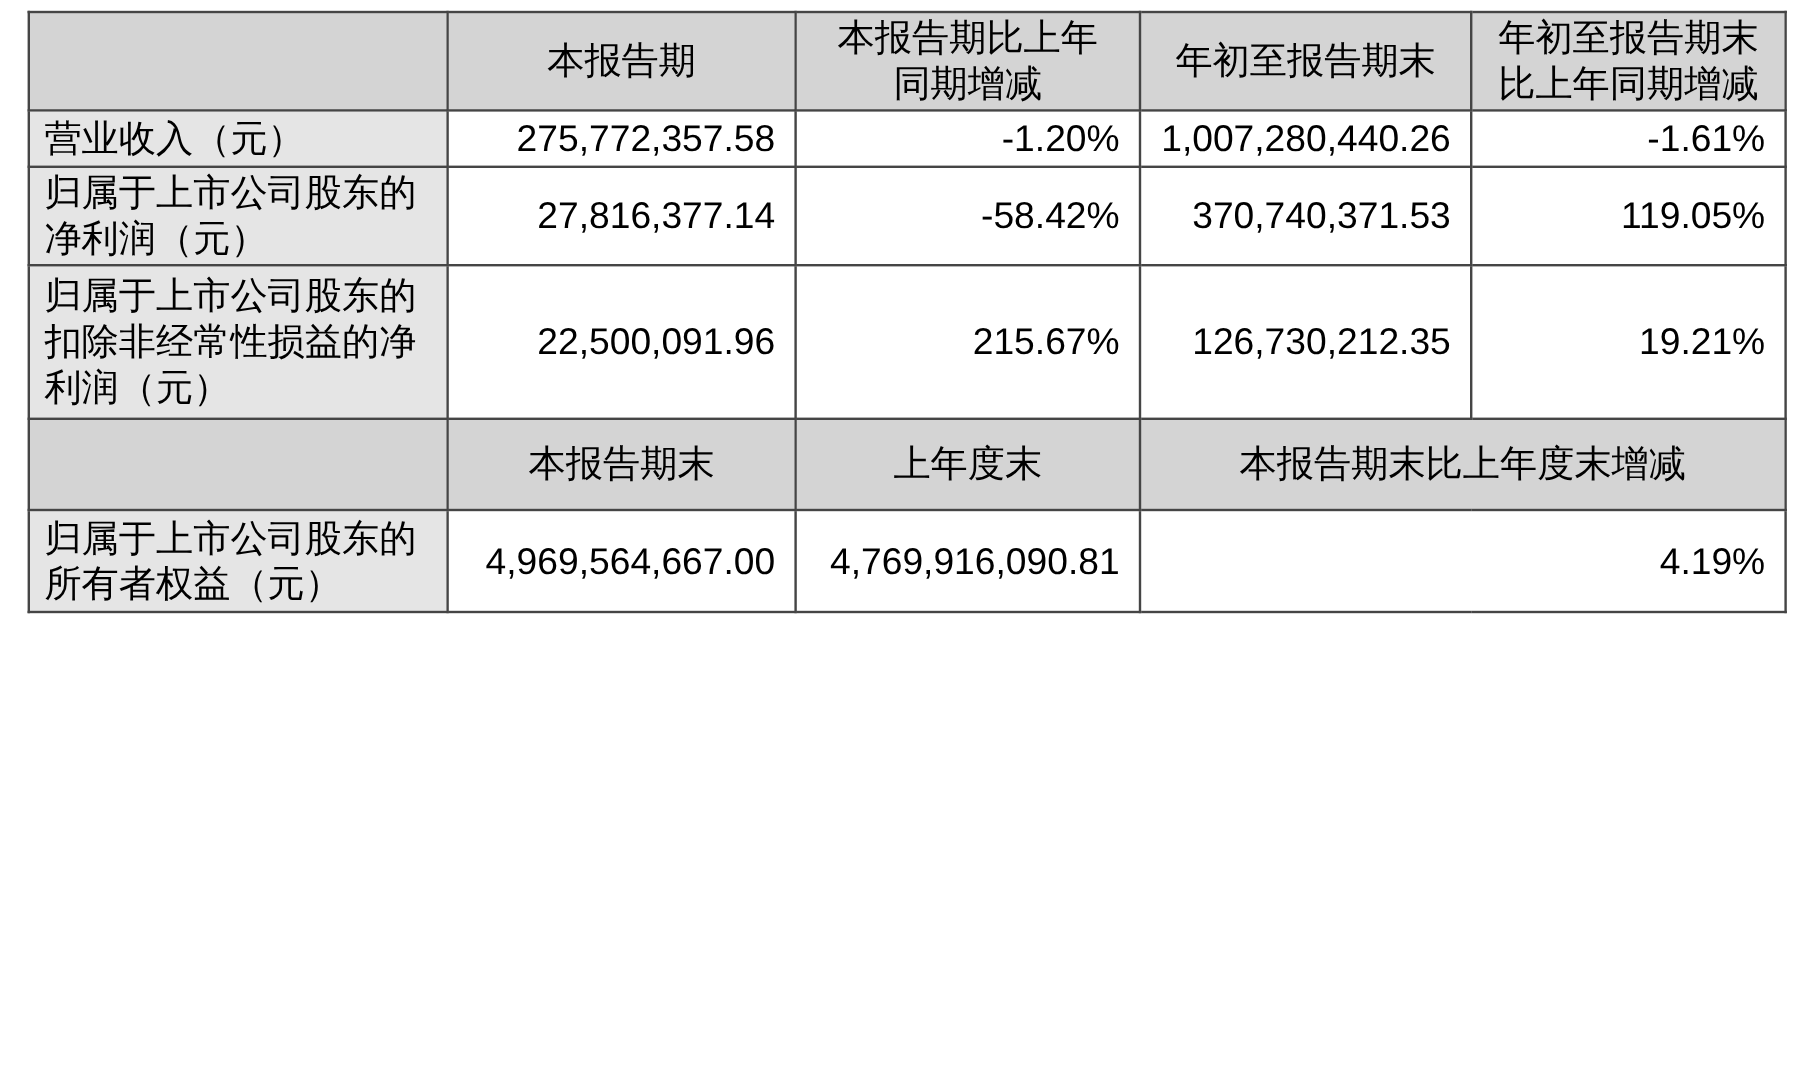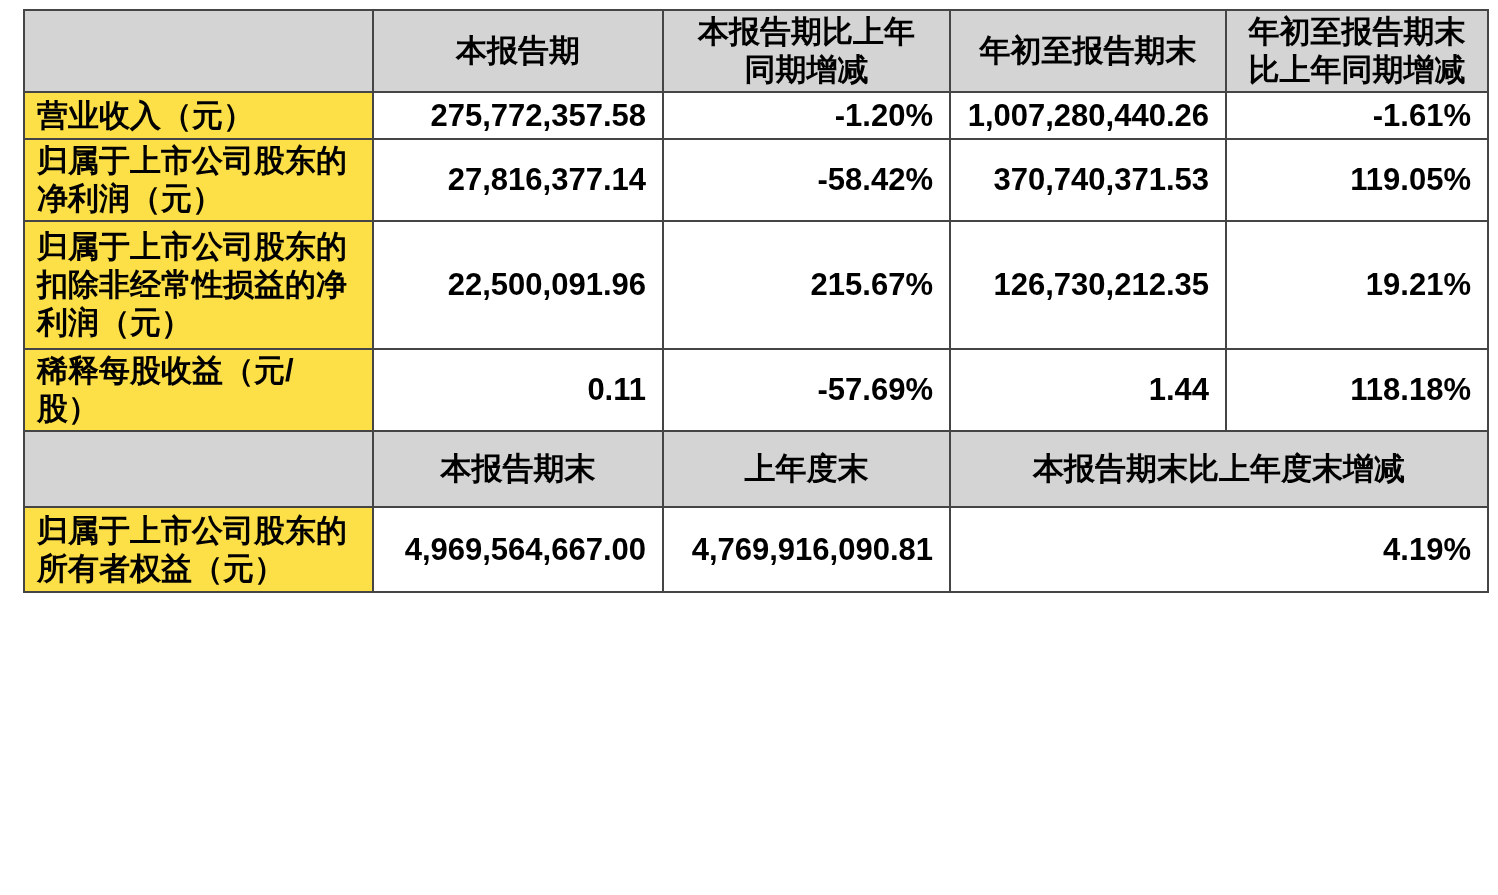--- a/index.html
+++ b/index.html
@@ -7,21 +7,20 @@
     padding: 0;
     background: #ffffff;
   }
   .page {
     position: relative;
     width: 1498px;
     height: 895px;
     background: #ffffff;
     color: #000000;
     font-family: "Liberation Sans", sans-serif;
-    font-weight: bold;
   }
   table.fin {
     position: absolute;
     left: 23px;
     top: 9px;
     width: 1464px;
     border-collapse: collapse;
     table-layout: fixed;
   }
   table.fin td {
@@ -33,21 +32,21 @@
   
   td.hdr {
     background: #d4d4d4;
     text-align: center;
     white-space: pre-wrap;
     line-height: 38px;
     padding: 2px 4px;
   }
   
   td.lbl {
-    background: #fde047;
+    background: #e5e5e5;
     text-align: left;
     white-space: pre-wrap;
     line-height: 38px;
     padding: 2px 8px 2px 12px;
   }
   
   td.num {
     background: #ffffff;
     text-align: right;
     padding: 2px 16px 2px 4px;
@@ -105,28 +104,20 @@
 扣除非经常性损益的净
 利润（元）</td>
       <td class="num">22,500,091.96</td>
       <td class="num">215.67%</td>
       <td class="num">126,730,212.35</td>
       <td class="num">19.21%</td>
     </tr>
 
 
 
-    <tr style="height:77px">
-      <td class="lbl">稀释每股收益（元/
-股）</td>
-      <td class="num">0.11</td>
-      <td class="num">-57.69%</td>
-      <td class="num">1.44</td>
-      <td class="num">118.18%</td>
-    </tr>
 
 
     <tr style="height:76px">
       <td class="hdr"></td>
       <td class="hdr">本报告期末</td>
       <td class="hdr">上年度末</td>
       <td class="hdr" colspan="2">本报告期末比上年度末增减</td>
     </tr>
 
 

